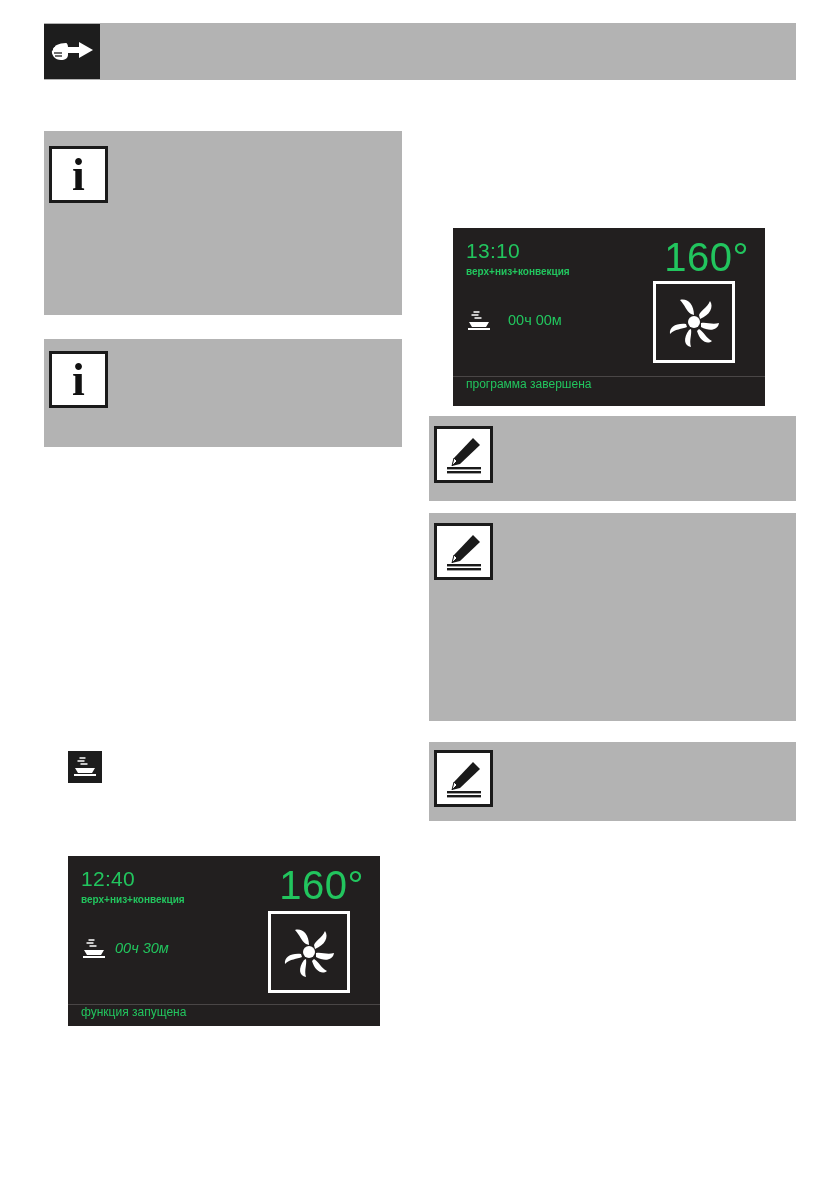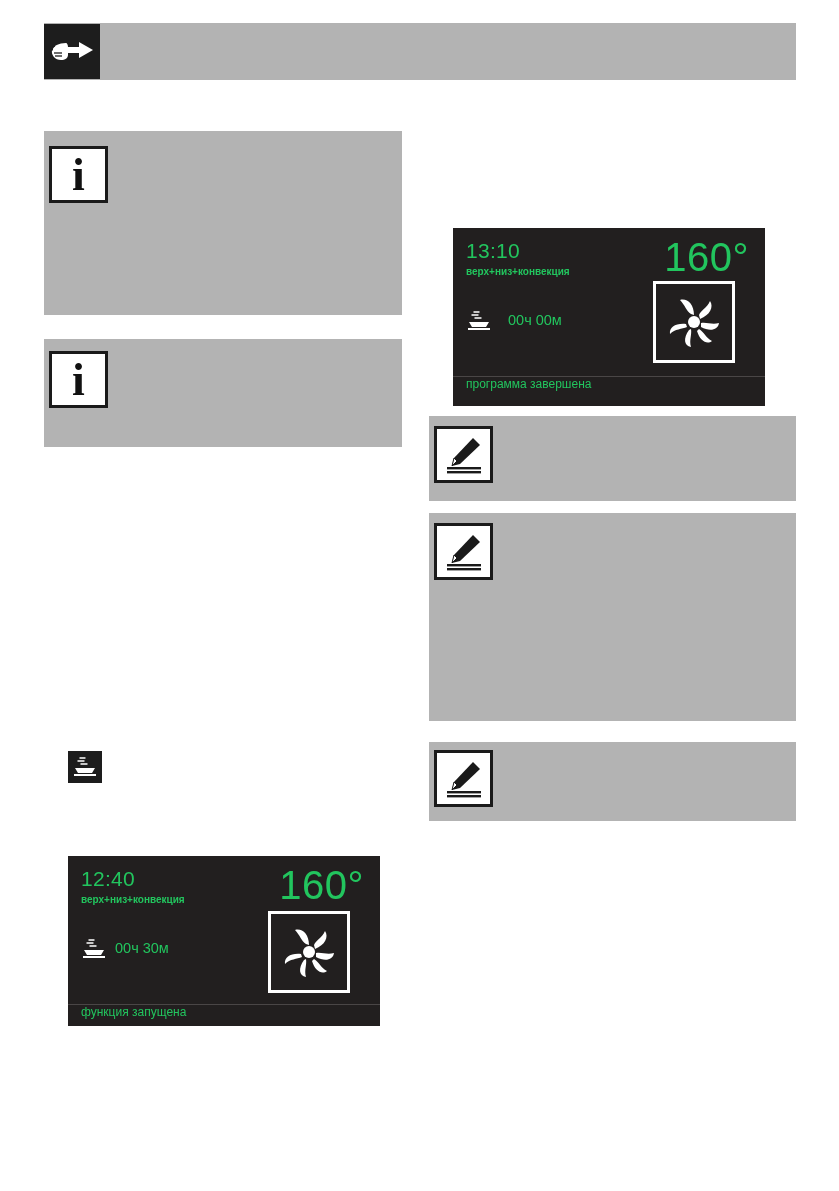--- a/index.html
+++ b/index.html
@@ -129,21 +129,21 @@
   <span class="mode" style="left:13px; top:38px;">верх+низ+конвекция</span>
   <span class="temp" style="right:16px; top:7px;">160°</span>
 
   <div class="dishicon" style="left:13px; top:82px;">
     <svg width="26" height="22" viewBox="0 0 26 22">
       <path d="M8 2 L13 2 M6 5 L12 5 M9 8 L15 8" stroke="#ffffff" stroke-width="1.4" fill="none" stroke-linecap="round"></path>
       <path d="M3 12 L23 12 L20 17 L6 17 Z" fill="#ffffff"></path>
       <rect x="2" y="18" width="22" height="2" fill="#ffffff"></rect>
     </svg>
   </div>
-  <span class="duration" style="left:47px; top:84px;">00ч 30м</span>
+  <span class="duration" style="left:47px; top:84px;font-style:italic;">00ч 30м</span>
 
   <div class="fanbox" style="left:200px; top:55px; width:82px; height:82px;">
     <svg width="76" height="76" viewBox="0 0 76 76" style="display:block;">
       <g fill="#ffffff">
         <circle cx="38" cy="38" r="6"></circle>
         <path d="M38 31 C38 20 31 14 24 16 C29 21 30 27 35 30 Z"></path>
         <path d="M44 35 C54 31 58 23 54 17 C51 24 45 26 43 31 Z"></path>
         <path d="M45 43 C54 48 62 46 63 39 C56 41 51 38 45 39 Z"></path>
         <path d="M41 47 C44 57 51 61 56 57 C50 54 48 48 43 45 Z"></path>
         <path d="M33 46 C27 54 28 62 35 63 C33 56 36 51 35 45 Z"></path>

